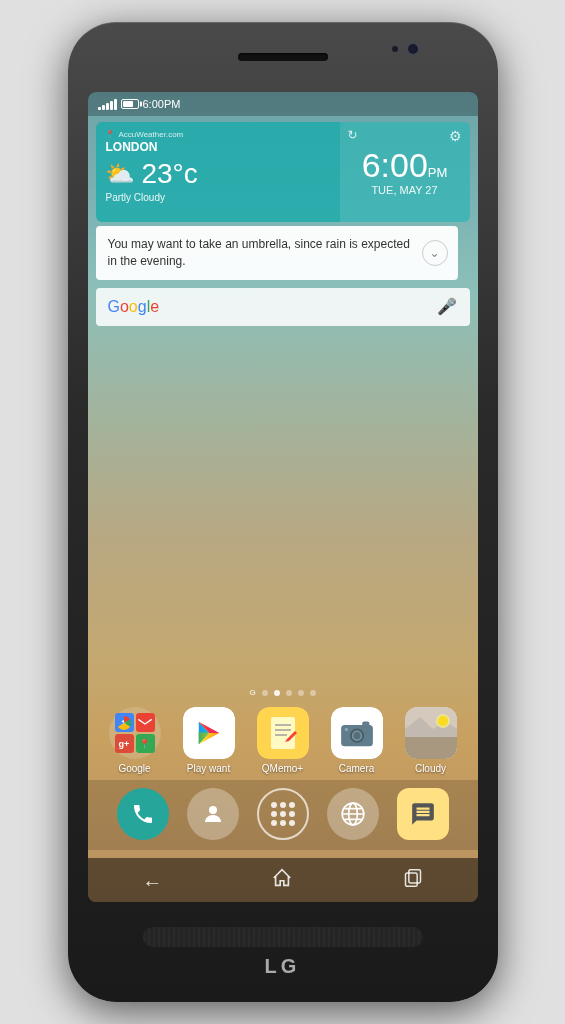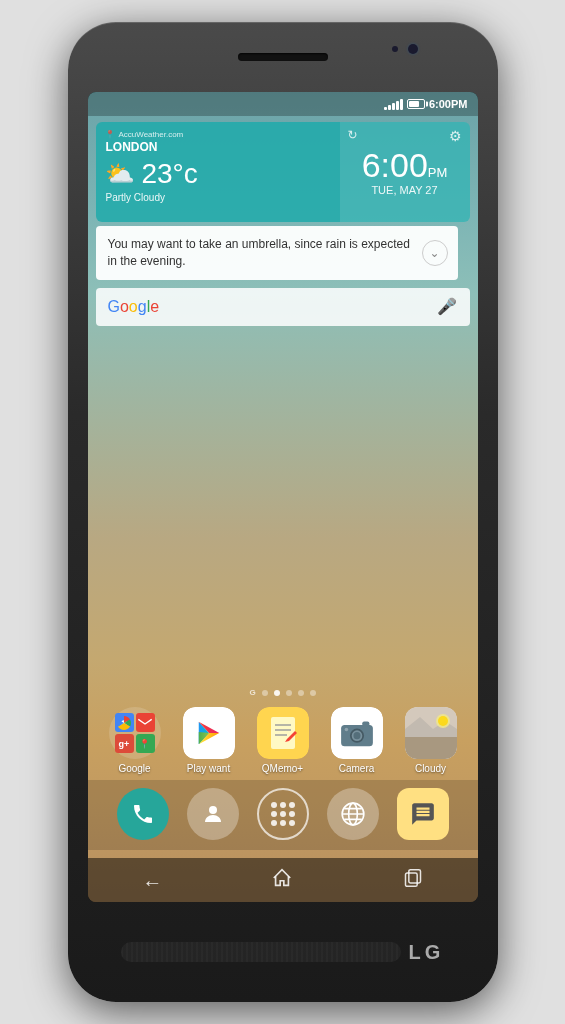--- a/index.html
+++ b/index.html
@@ -83,25 +83,25 @@
       overflow: hidden;
     }
 
     
     .status-bar {
       width: 100%;
       height: 24px;
       background: rgba(0,0,0,0.25);
       display: flex;
       align-items: center;
-      justify-content: flex-end;
+      justify-content: flex-start;
       padding: 12px 10px;
       color: white;
       font-size: 11px;
-      font-weight: bold;
+      font-weight: normal;
       gap: 4px;
       flex-shrink: 0;
     }
 
     .signal-bars {
       display: flex;
       align-items: flex-end;
       gap: 1px;
       height: 12px;
     }
@@ -495,21 +495,21 @@
     .nav-btn {
       color: rgba(255,255,255,0.85);
       font-size: 18px;
     }
 
     
     .phone-bottom {
       width: 100%;
       height: 100px;
       display: flex;
-      flex-direction: row;
+      flex-direction: column;
       align-items: center;
       justify-content: center;
       gap: 8px;
     }
 
     .lg-logo {
       color: #aaa;
       font-size: 20px;
       font-weight: bold;
       letter-spacing: 4px;

